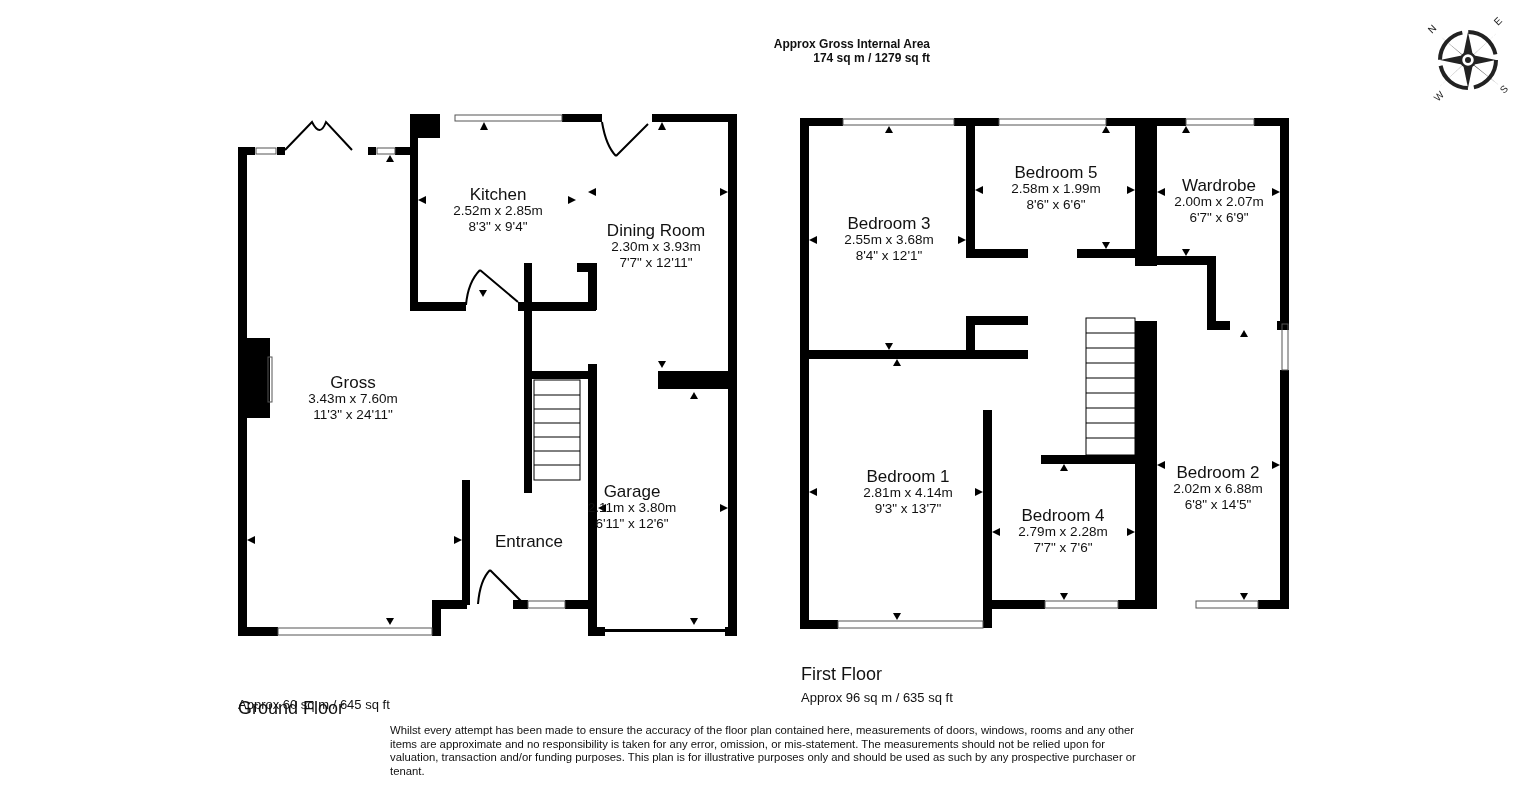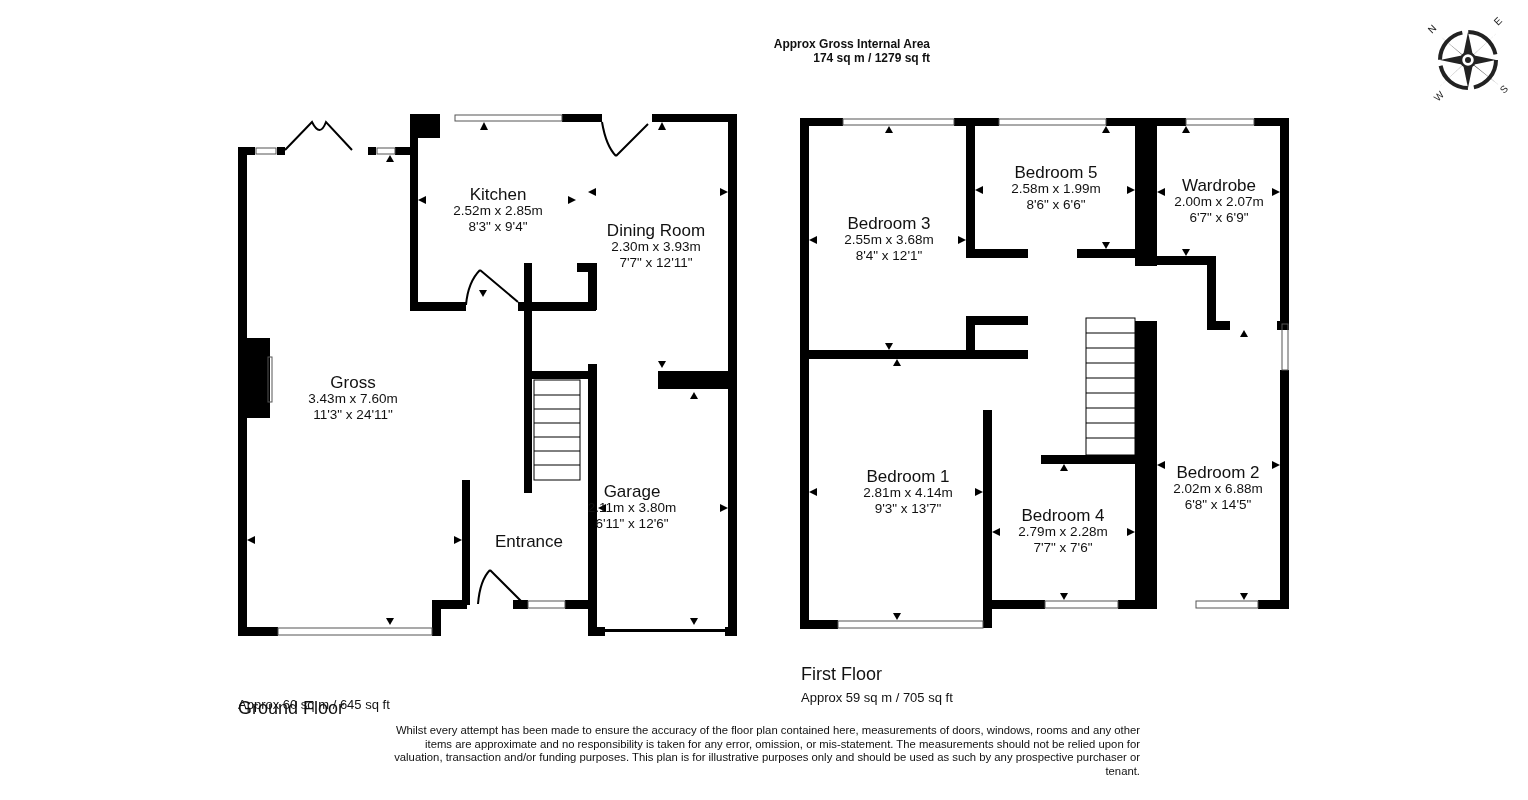--- a/index.html
+++ b/index.html
@@ -4,21 +4,21 @@
 <style>
   html,body{margin:0;padding:0;background:#fff;}
   body{width:1528px;height:800px;position:relative;overflow:hidden;font-family:"Liberation Sans",sans-serif;color:#111;}
   .abs{position:absolute;}
   .hdr{left:600px;top:37px;width:330px;text-align:right;font-weight:bold;font-size:12px;line-height:14px;}
   svg.plan{position:absolute;left:0;top:0;}
   .room{position:absolute;text-align:center;font-size:13.5px;line-height:16px;transform:translateX(-50%);white-space:nowrap;}
   .room .nm{font-weight:normal;font-size:17px;}
   .floor-title{font-size:18px;}
   .floor-area{font-weight:normal;font-size:13px;}
-  .disc{left:390px;top:724px;width:750px;text-align:right;font-size:11.3px;line-height:13.6px;}
+  .disc{left:390px;top:724px;width:750px;text-align:left;font-size:11.3px;line-height:13.6px;}
   .compass{left:1418px;top:14px;width:100px;height:96px;}
 </style>
 </head>
 <body>
 
 <div class="abs hdr">
   <div>Approx Gross Internal Area</div>
   <div>174 sq m / 1279 sq ft</div>
 </div>
 
@@ -249,15 +249,15 @@
 </div>
 <div class="room" style="left:1218px;top:441px;margin-top:24px;">
   <div class="nm">Bedroom 2</div>
   <div>2.02m x 6.88m</div>
   <div>6'8" x 14'5"</div>
 </div>
 
 <div class="abs floor-title" style="left:238px;top:672px;margin-top:26px;">Ground Floor</div>
 <div class="abs floor-area" style="left:238px;top:697px;">Approx 60 sq m / 645 sq ft</div>
 <div class="abs floor-title" style="left:801px;top:664px;">First Floor</div>
-<div class="abs floor-area" style="left:801px;top:690px;">Approx 59 sq m / 705 sq ft</div>
+<div class="abs floor-area" style="left:801px;top:690px;">Approx 96 sq m / 635 sq ft</div>
 
 <div class="abs disc">Whilst every attempt has been made to ensure the accuracy of the floor plan contained here, measurements of doors, windows, rooms and any other items are approximate and no responsibility is taken for any error, omission, or mis-statement. The measurements should not be relied upon for valuation, transaction and/or funding purposes. This plan is for illustrative purposes only and should be used as such by any prospective purchaser or tenant.</div>
 
 </body></html>

